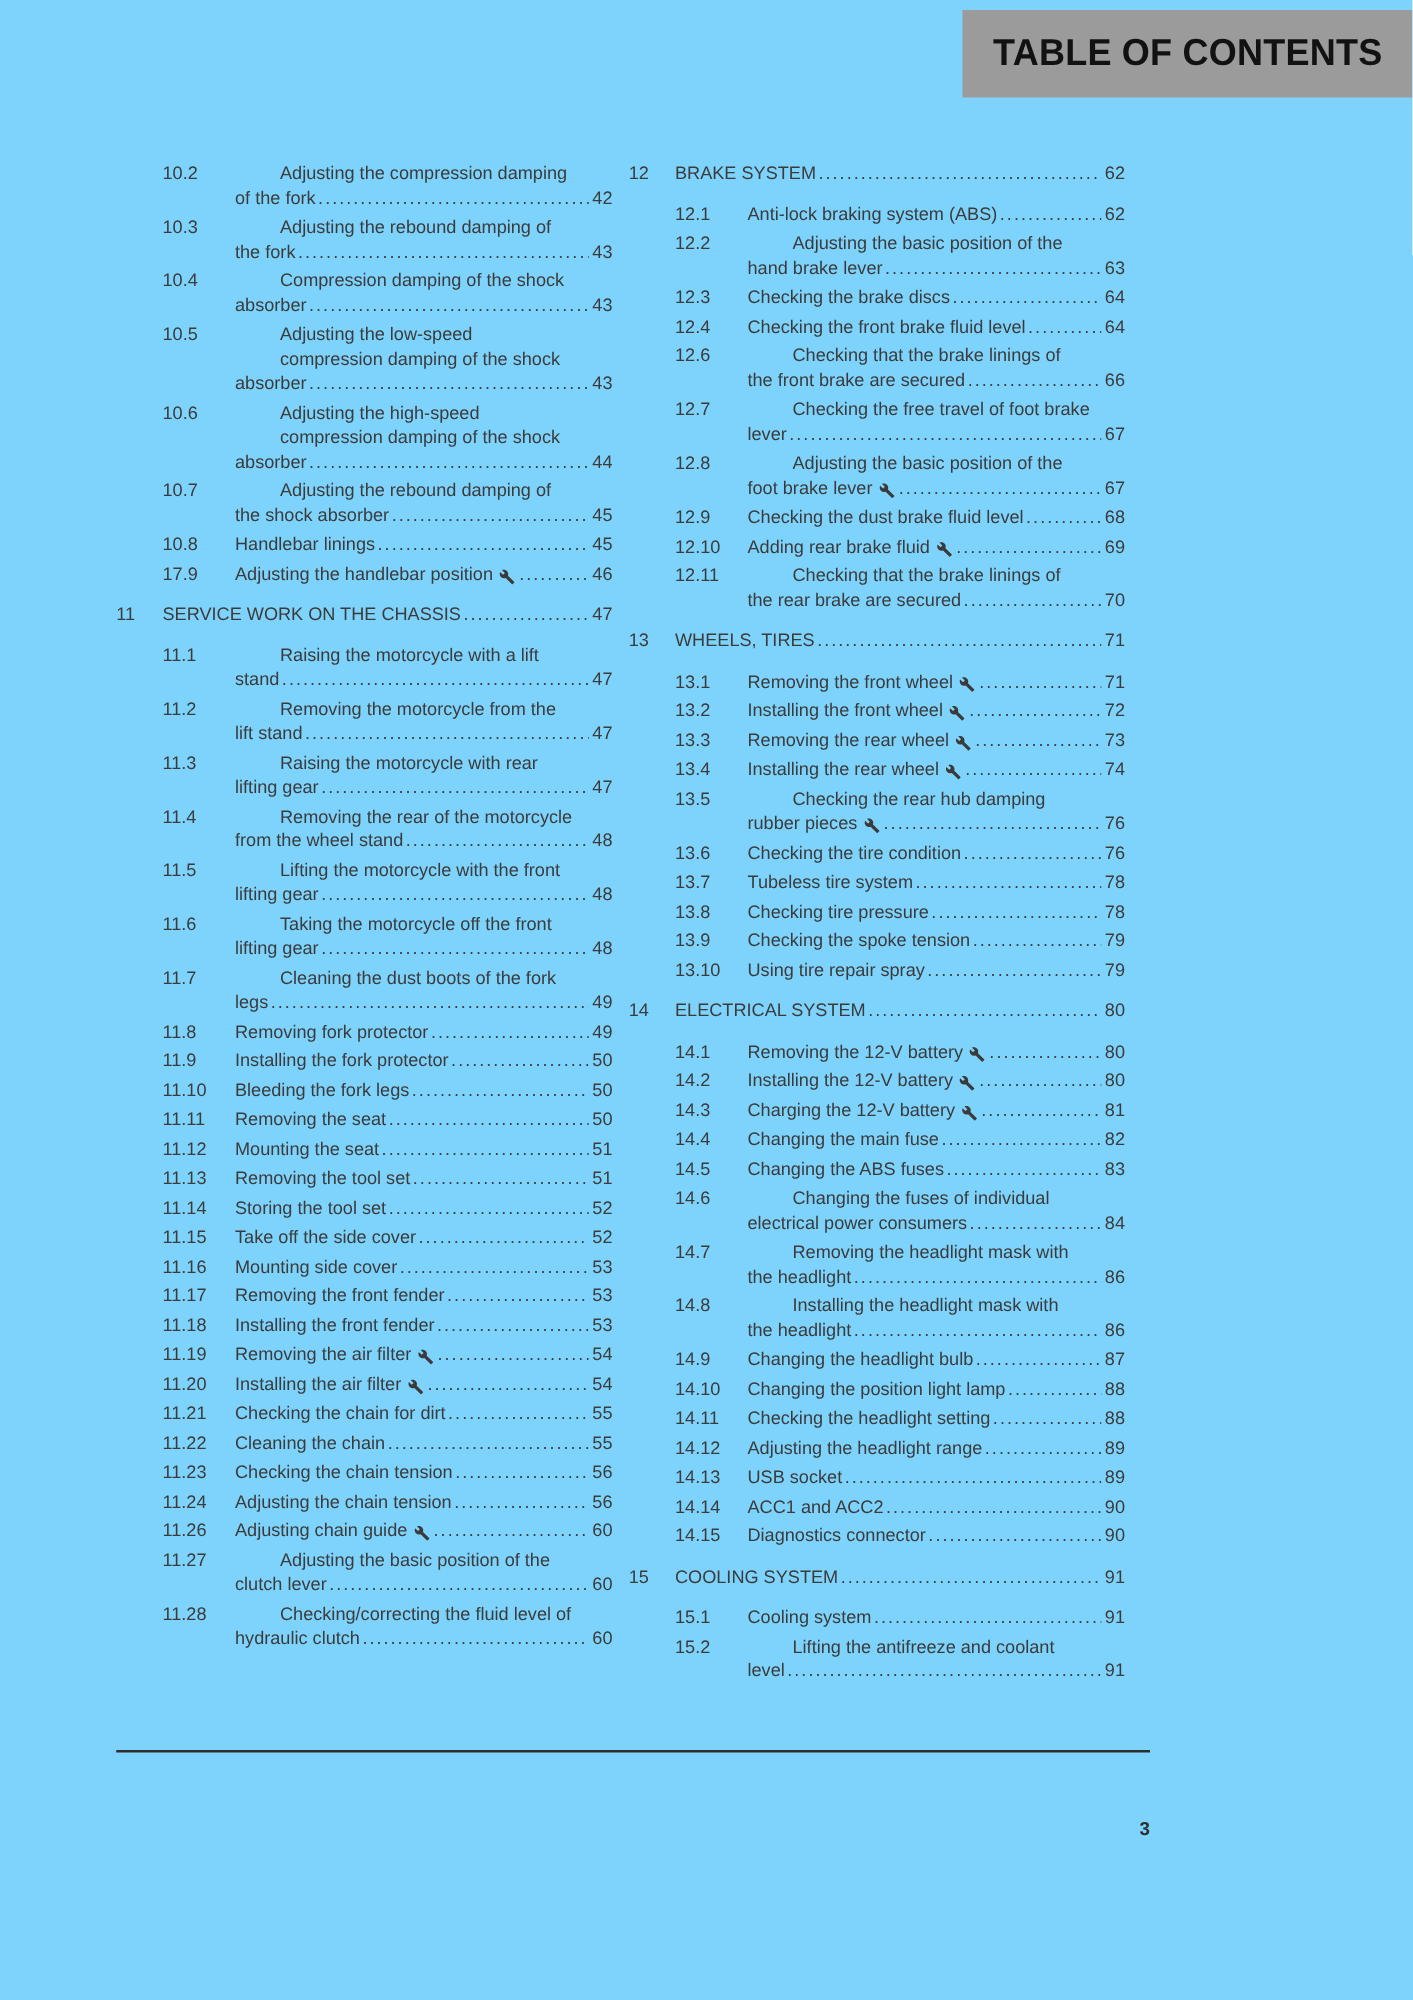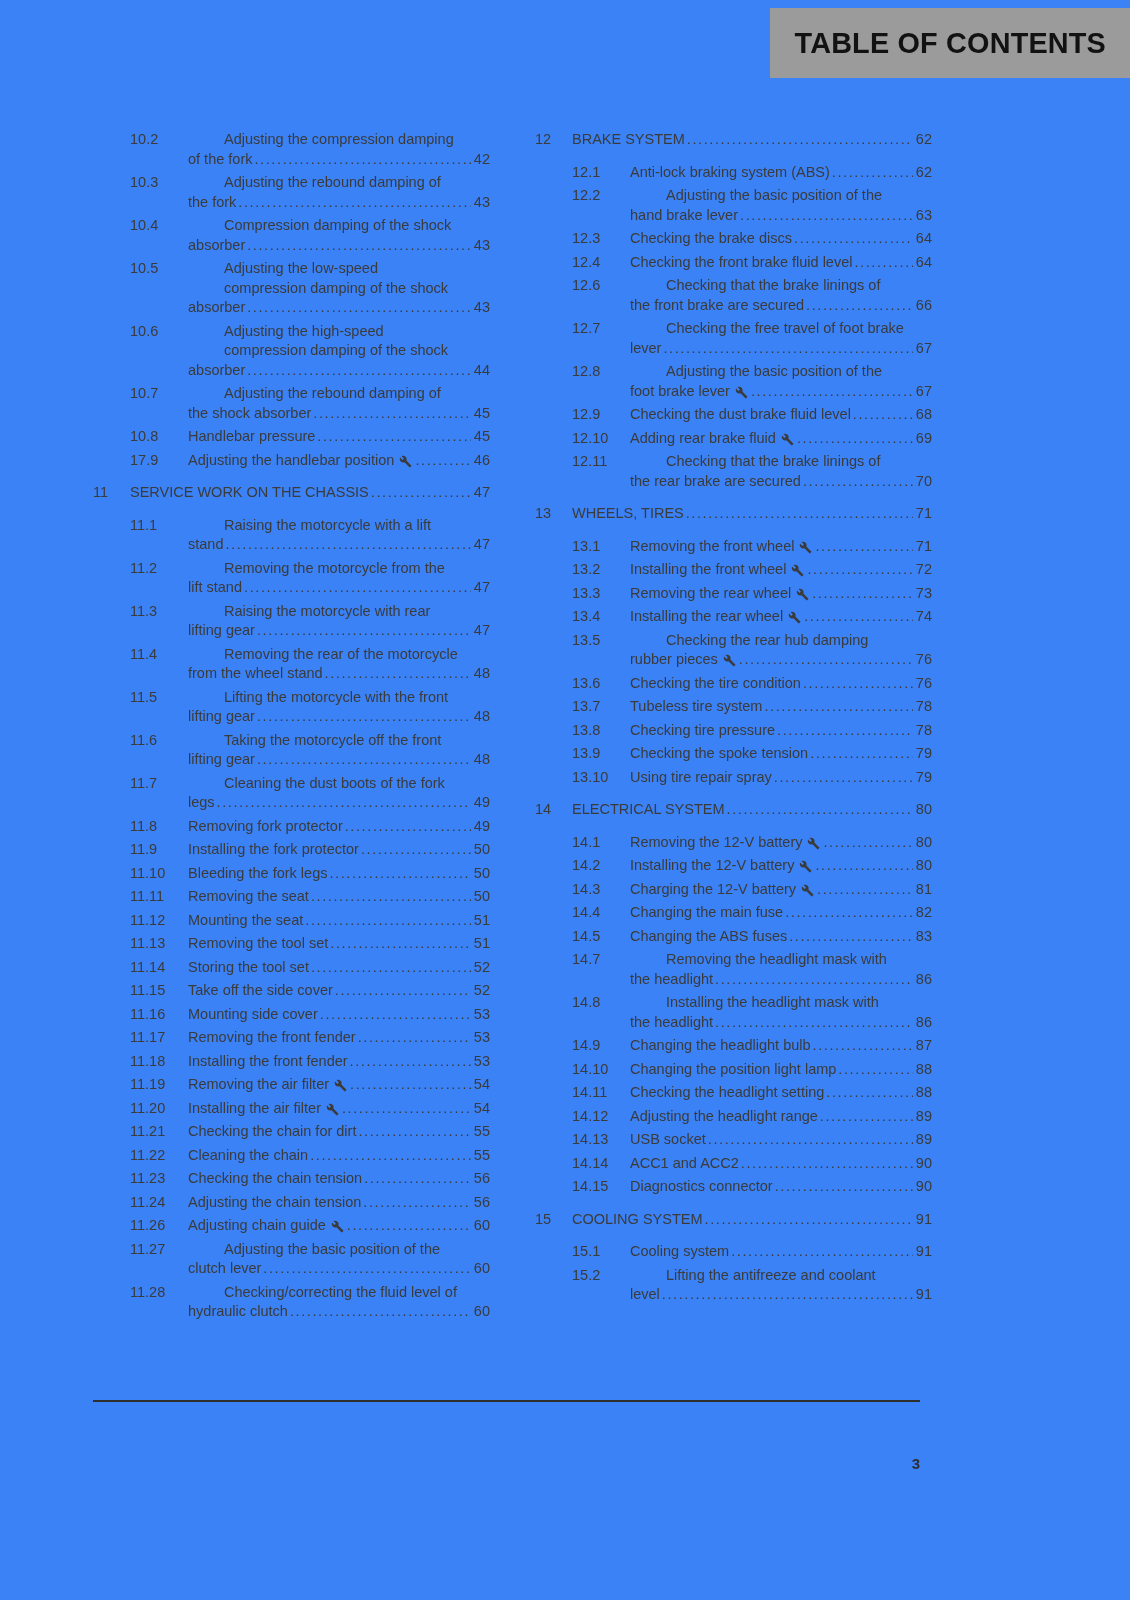--- a/index.html
+++ b/index.html
@@ -1,20 +1,20 @@
 <!DOCTYPE html>
 <html><head>
 <meta charset="utf-8">
 <style>
   html, body { margin: 0; padding: 0; background: #ffffff; }
   .page-root {
     position: relative;
     width: 1130px;
     height: 1600px;
-    background: #3b82f6;
+    background: #7dd3fc;
     font-family: "Liberation Sans", sans-serif;
     color: #3b3b3b;
     overflow: hidden;
   }
   .header-band {
     position: absolute;
     top: 8px;
     right: 0;
     width: 360px;
     height: 70px;
@@ -30,21 +30,21 @@
     letter-spacing: 0.2px;
     transform: scaleX(0.96);
     white-space: nowrap;
   }
   .columns {
     position: absolute;
     left: 93px;
     top: 130px;
     width: 827px;
     display: flex;
-    gap: 45px;
+    gap: 13px;
   }
   .column { width: 397px; flex: none; }
   .entry {
     display: flex;
     padding-left: 37px;
     margin-bottom: 4px;
     font-size: 14.5px;
     line-height: 19.5px;
   }
   .entry .num { width: 58px; flex: none; }
@@ -171,21 +171,21 @@
               <span class="txt">the shock absorber</span>
               <span class="leader"></span>
               <span class="pagenum">45</span>
             </div>
           </div>
         </div>
         <div class="entry">
           <span class="num">10.8</span>
           <div class="body">
             <div class="lastline">
-              <span class="txt">Handlebar pressure</span>
+              <span class="txt">Handlebar linings</span>
               <span class="leader"></span>
               <span class="pagenum">45</span>
             </div>
           </div>
         </div>
         <div class="entry">
           <span class="num">17.9</span>
           <div class="body">
             <div class="lastline">
               <span class="txt">Adjusting the handlebar position</span>
@@ -831,20 +831,31 @@
             </div>
           </div>
         </div>
         <div class="entry">
           <span class="num">14.5</span>
           <div class="body">
             <div class="lastline">
               <span class="txt">Changing the ABS fuses</span>
               <span class="leader"></span>
               <span class="pagenum">83</span>
+            </div>
+          </div>
+        </div>
+        <div class="entry">
+          <span class="num">14.6</span>
+          <div class="body">
+            <div class="line">Changing the fuses of individual</div>
+            <div class="lastline">
+              <span class="txt">electrical power consumers</span>
+              <span class="leader"></span>
+              <span class="pagenum">84</span>
             </div>
           </div>
         </div>
         <div class="entry">
           <span class="num">14.7</span>
           <div class="body">
             <div class="line">Removing the headlight mask with</div>
             <div class="lastline">
               <span class="txt">the headlight</span>
               <span class="leader"></span>

